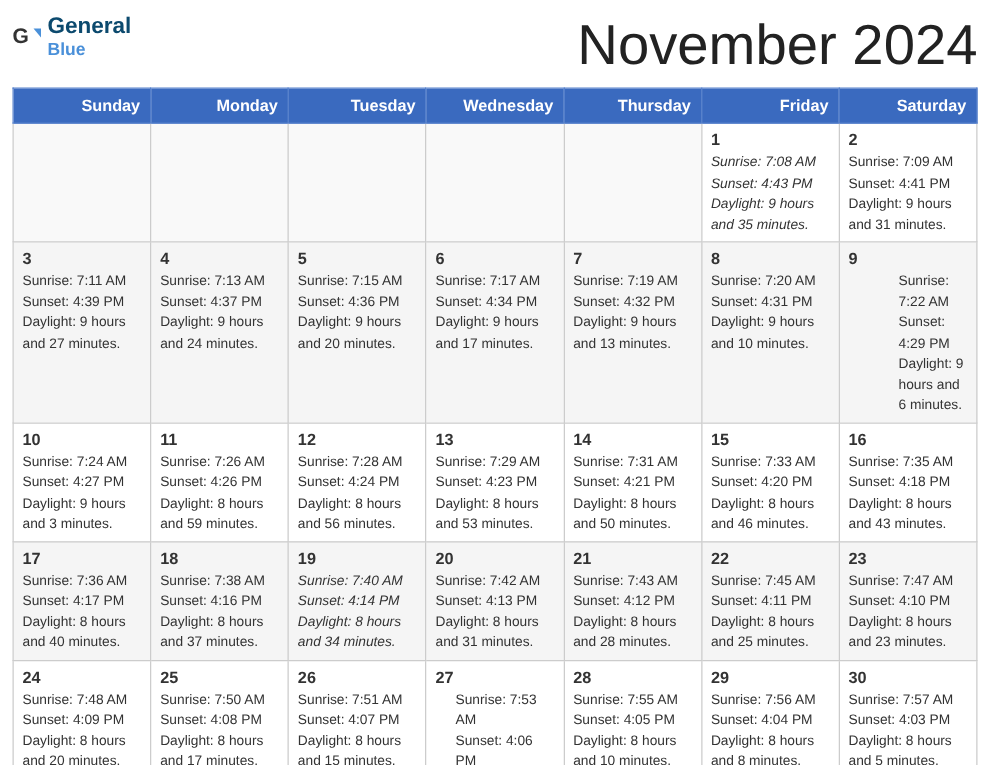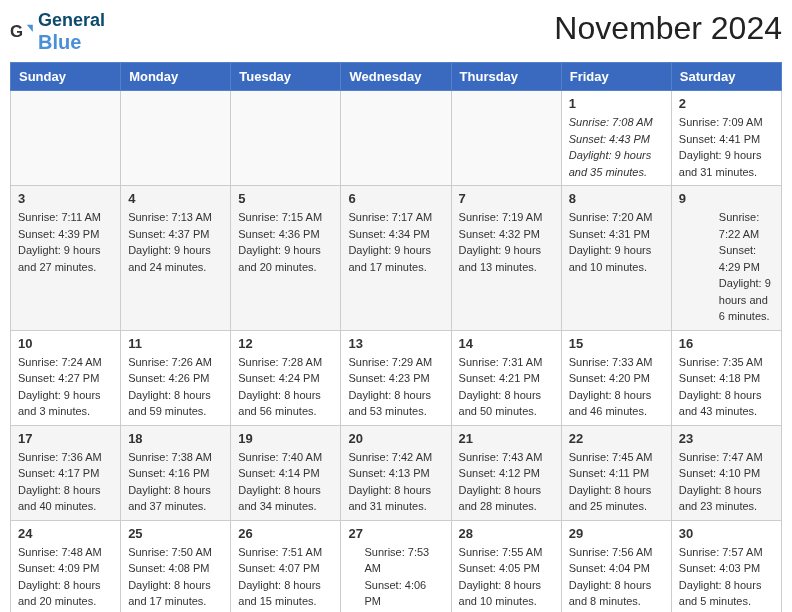--- a/index.html
+++ b/index.html
@@ -20,49 +20,49 @@
       display: flex;
       align-items: center;
       gap: 4px;
     }
     .logo-text-general {
       font-size: 18px;
       font-weight: bold;
       color: #0c4a6e;
     }
     .logo-text-blue {
-      font-size: 20px;
+      font-size: 14px;
       font-weight: bold;
       color: #4a90d9;
     }
     .logo-icon {
       width: 24px;
       height: 24px;
     }
     .title-area {
       text-align: right;
     }
     .month-title {
-      font-size: 32px;
+      font-size: 45px;
       font-weight: normal;
       color: #222;
     }
     .location-title {
       font-size: 16px;
       color: #555;
     }
     .calendar-table {
       width: 100%;
       border-collapse: collapse;
       table-layout: fixed;
     }
     .calendar-table th {
       background-color: #3a6abf;
       color: #fff;
-      text-align: left;
+      text-align: right;
       padding: 6px 8px;
       font-size: 13px;
       font-weight: bold;
       border: 1px solid #5580cc;
     }
     .calendar-table td {
       vertical-align: top;
       padding: 5px 7px;
       border: 1px solid #ccc;
       font-size: 11px;
@@ -234,21 +234,21 @@
 Daylight: 8 hours and 40 minutes.</div>
         </td>
         <td>
           <span class="day-num">18</span>
           <div class="day-info" style="white-space: pre-line;">Sunrise: 7:38 AM
 Sunset: 4:16 PM
 Daylight: 8 hours and 37 minutes.</div>
         </td>
         <td>
           <span class="day-num">19</span>
-          <div class="day-info" style="white-space: pre-line;">Sunrise: 7:40 AM
+          <div class="day-info" style="white-space: pre-line; font-style: italic;">Sunrise: 7:40 AM
 Sunset: 4:14 PM
 Daylight: 8 hours and 34 minutes.</div>
         </td>
         <td>
           <span class="day-num">20</span>
           <div class="day-info" style="white-space: pre-line;">Sunrise: 7:42 AM
 Sunset: 4:13 PM
 Daylight: 8 hours and 31 minutes.</div>
         </td>
         <td>

